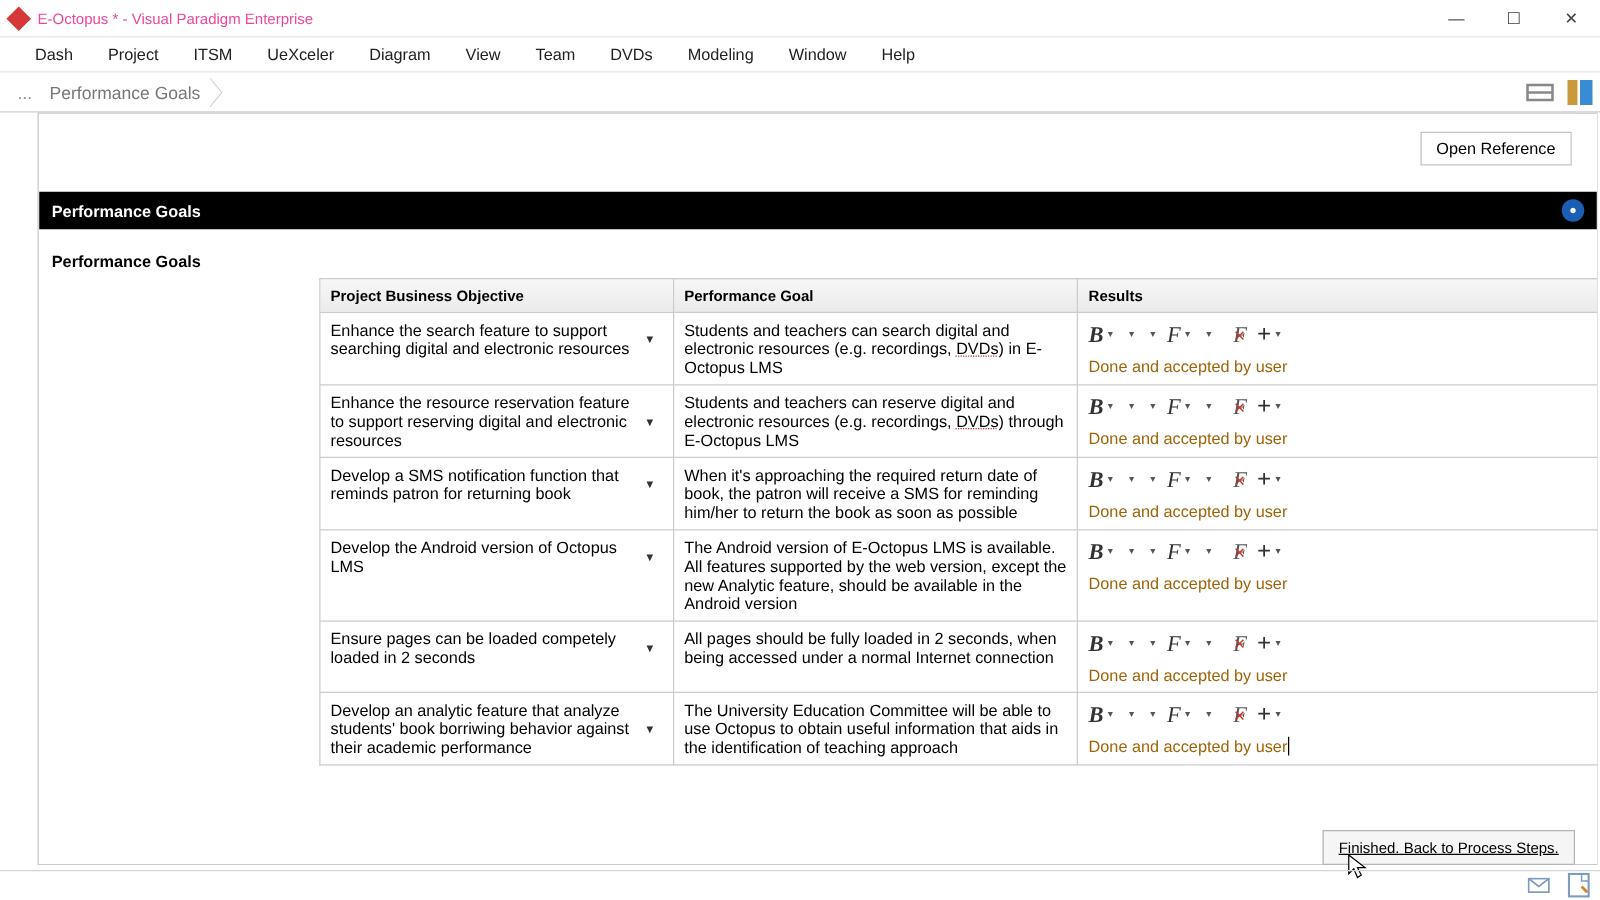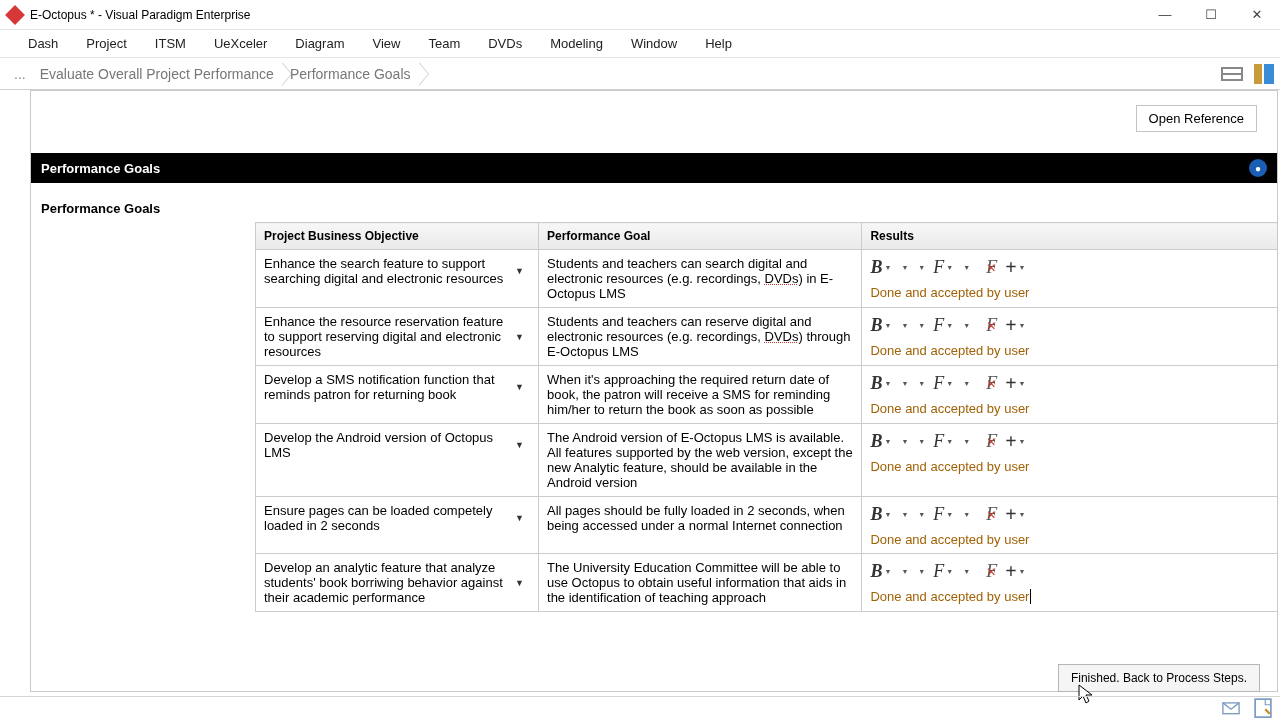--- a/index.html
+++ b/index.html
@@ -1,21 +1,21 @@
 <!DOCTYPE html>
 <html><head>
 <meta charset="utf-8">
 <style>
 * { margin:0; padding:0; box-sizing:border-box; font-family:"Segoe UI",Tahoma,sans-serif; }
 body { background:#fff; width:1280px; height:720px; overflow:hidden; position:relative; }
 
 
 .titlebar { height:30px; display:flex; align-items:center; background:#fff; border-bottom:1px solid #e5e5e5; padding-left:8px; }
 .titlebar .logo { width:14px; height:14px; background:#d6383a; transform:rotate(45deg); margin-right:8px; }
-.titlebar .title { font-size:12px; color:#000000; flex:1; }
+.titlebar .title { font-size:12px; color:#ec4899; flex:1; }
 .titlebar .winbtn { width:46px; height:30px; display:flex; align-items:center; justify-content:center; font-size:13px; color:#444; cursor:pointer; }
 
 
 .menubar { height:28px; display:flex; align-items:center; padding-left:14px; gap:0; border-bottom:1px solid #e5e5e5; }
 .menubar .menu { font-size:13px; color:#222; padding:4px 14px; cursor:pointer; }
 
 
 .crumbbar { height:32px; display:flex; align-items:center; padding-left:4px; border-bottom:1px solid #d0d0d0; }
 .crumb-start { color:#888; font-size:14px; padding:0 10px; }
 .crumb { font-size:14px; color:#777; padding:0 12px 0 4px; position:relative; }
@@ -54,21 +54,21 @@
 .toolbar { display:flex; gap:8px; align-items:center; margin-bottom:6px; }
 .tbtn { font-family:"Times New Roman",serif; font-size:18px; color:#333; display:flex; align-items:center; gap:1px; cursor:pointer; }
 .tbtn .dd { font-size:7px; margin-left:1px; color:#555; }
 .tbtn.bold { font-weight:bold; font-style:italic; }
 .result-text { font-size:13px; color:#a16207; }
 .cursor-mark { border-right:1px solid #000; padding-right:1px; animation:blink 1s steps(1) infinite; }
 @keyframes blink { 50% { border-color:transparent; } }
 
 .underline-word { text-decoration: underline dotted #c0392b; text-decoration-thickness:1px; }
 
-.finish-btn { position:absolute; right:20px; bottom:28px; background:#f5f5f5; border:1px solid #b5b5b5; padding:6px 12px; font-size:12px; cursor:pointer; }
+.finish-btn { position:absolute; right:20px; bottom:28px; background:#f5f5f5; border:1px solid #b5b5b5; padding:6px 12px; font-size:12px; cursor:pointer;text-decoration:underline; }
 .mouse-cursor { position:absolute; right:186px; bottom:12px; }
 .mouse-cursor svg { width:16px; height:20px; }
 
 
 .statusbar { position:absolute; bottom:0; left:0; right:0; height:24px; border-top:1px solid #d5d5d5; display:flex; align-items:center; justify-content:flex-end; padding-right:8px; gap:14px; }
 .status-ico { width:18px; height:16px; display:flex; align-items:center; justify-content:center; color:#6a8fb8; }
 </style>
 </head>
 <body>
 
@@ -89,21 +89,20 @@
   <div class="menu">View</div>
   <div class="menu">Team</div>
   <div class="menu">DVDs</div>
   <div class="menu">Modeling</div>
   <div class="menu">Window</div>
   <div class="menu">Help</div>
 </div>
 
 <div class="crumbbar">
   <div class="crumb-start">...</div>
-  <div class="crumb">Evaluate Overall Project Performance</div>
   <div class="crumb">Performance Goals</div>
   <div class="spacer"></div>
   <div class="tool-icon">
     <svg viewBox="0 0 24 24">
         <rect x="2" y="6" width="20" height="12" fill="none" stroke="#888" stroke-width="2"></rect>
         <line x1="2" y1="12" x2="22" y2="12" stroke="#888" stroke-width="2"></line>
       </svg>
   </div>
   <div class="tool-icon blue">
     <svg viewBox="0 0 24 24">

